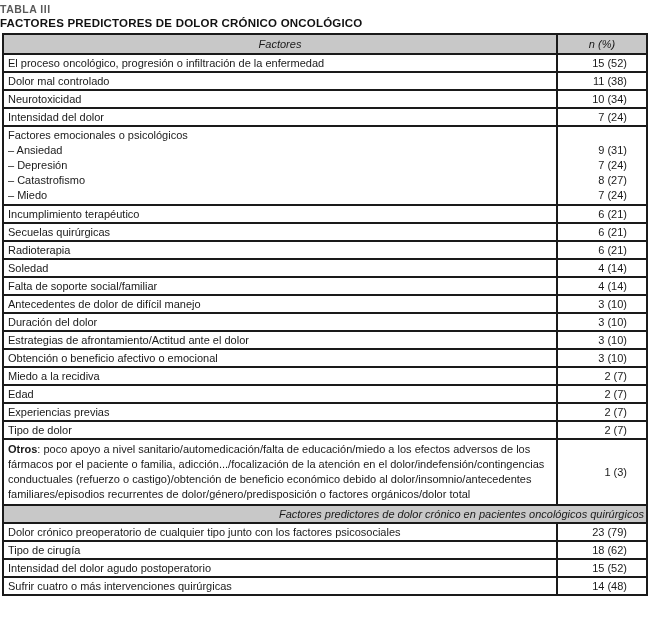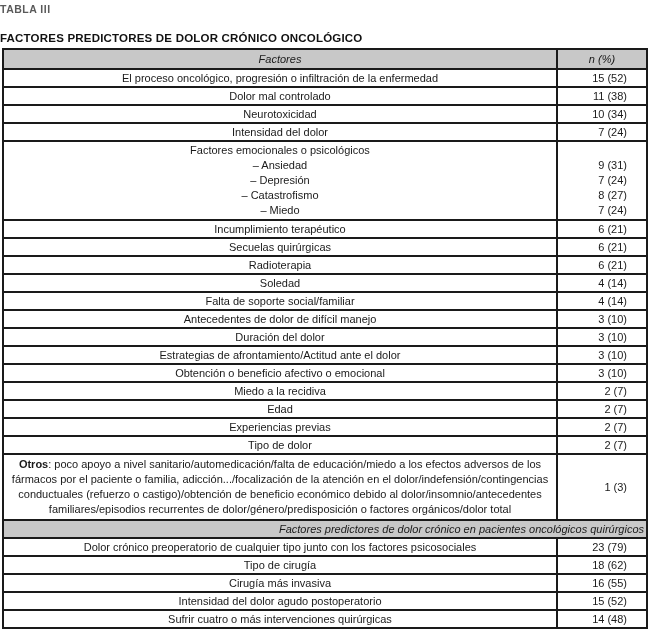--- a/index.html
+++ b/index.html
@@ -18,21 +18,21 @@
     font-size: 10.5px;
     font-weight: bold;
     color: #5a5a5a;
     letter-spacing: 0.5px;
   }
   .title-main {
     font-size: 11.5px;
     font-weight: bold;
     color: #111111;
     letter-spacing: 0.2px;
-    margin-top: 16px;
+    margin-top: 1px;
   }
   table.factors-table {
     border-collapse: collapse;
     table-layout: fixed;
     width: 646px;
     margin: 3px auto 0 auto;
   }
   .factors-table td {
     border: 2px solid var(--border, #1a1a1a);
     font-size: 11px;
@@ -46,21 +46,21 @@
     padding: 1px 2px;
   }
   .section-row td {
     background: var(--header-bg, #c8c8c8);
     font-style: italic;
     text-align: right;
     height: 14px;
     padding: 1px 2px;
     margin-left: 42px;
   }
-  .c1 { text-align: center; padding: 1px 4px; }
+  .c1 { text-align: left; padding: 1px 4px; }
   .c2 { width: 84px; text-align: right; padding: 1px 19px 1px 2px; }
   tr.single td { height: 14px; }
   .lines div {
     line-height: 15px;
     min-height: 15px;
     white-space: nowrap;
     overflow: hidden;
   }
   .otros-text { line-height: 15px; padding: 2px 4px; }
   .bold { font-weight: bold; }
@@ -180,24 +180,20 @@
 
     <tr class="single">
       <td class="c1">Dolor crónico preoperatorio de cualquier tipo junto con los factores psicosociales</td>
       <td class="c2">23 (79)</td>
     </tr>
     <tr class="single">
       <td class="c1">Tipo de cirugía</td>
       <td class="c2">18 (62)</td>
     </tr>
     <tr class="single">
-      <td class="c1">Cirugía más invasiva</td>
-      <td class="c2">16 (55)</td>
-    </tr>
-    <tr class="single">
       <td class="c1">Intensidad del dolor agudo postoperatorio</td>
       <td class="c2">15 (52)</td>
     </tr>
     <tr class="single">
       <td class="c1">Sufrir cuatro o más intervenciones quirúrgicas</td>
       <td class="c2">14 (48)</td>
     </tr>
   </tbody>
 </table>
 

